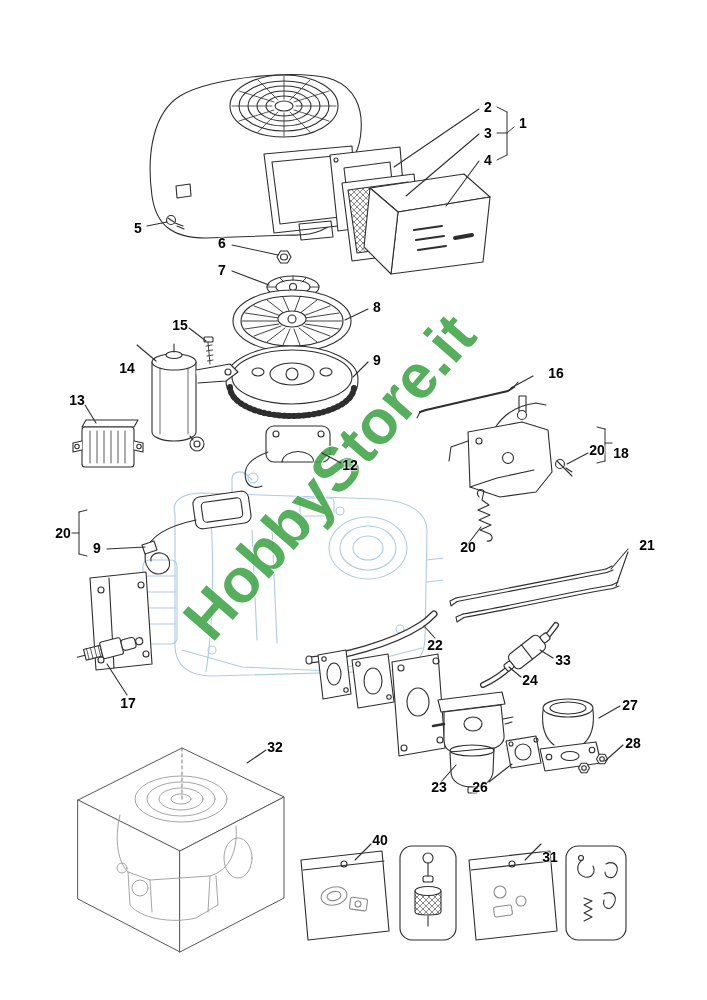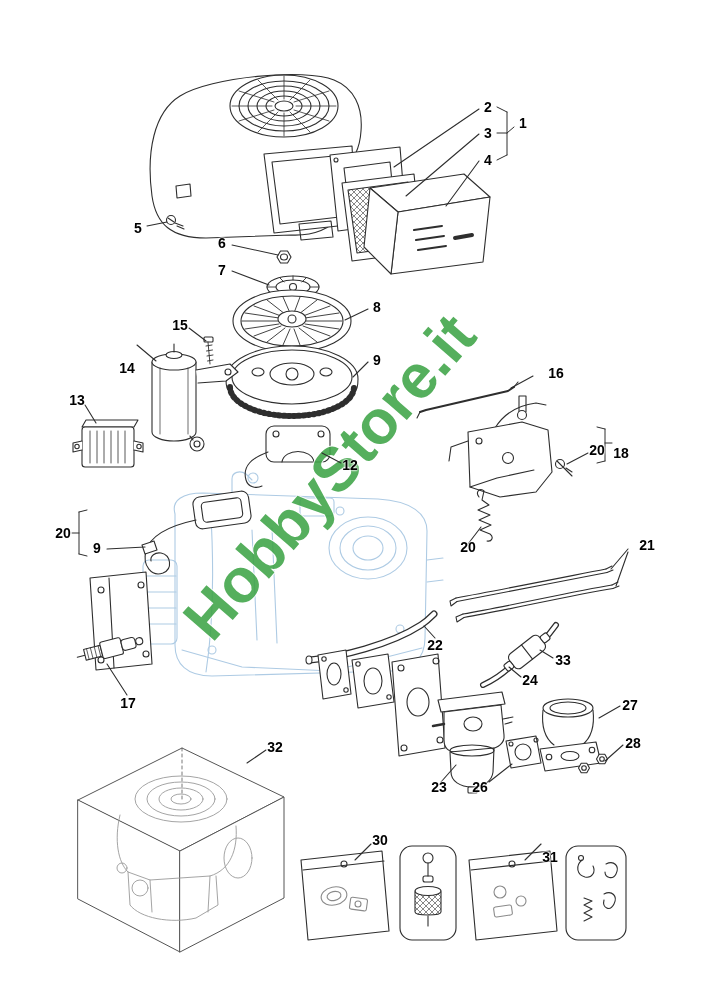--- a/index.html
+++ b/index.html
@@ -408,18 +408,18 @@
       <div class="callout" style="left: 597px; top: 450px;">20</div>
       <div class="callout" style="left: 458px; top: 547px; margin-left: 10px;">20</div>
       <div class="callout" style="left: 637px; top: 545px; margin-left: 10px;">21</div>
       <div class="callout" style="left: 435px; top: 645px;">22</div>
       <div class="callout" style="left: 432px; top: 787px; margin-left: 7px;">23</div>
       <div class="callout" style="left: 530px; top: 680px;">24</div>
       <div class="callout" style="left: 563px; top: 660px;">33</div>
       <div class="callout" style="left: 480px; top: 787px;">26</div>
       <div class="callout" style="left: 630px; top: 705px;">27</div>
       <div class="callout" style="left: 633px; top: 743px;">28</div>
-      <div class="callout" style="left: 380px; top: 840px;">30</div>
+      <div class="callout" style="left: 380px; top: 840px;">40</div>
       <div class="callout" style="left: 550px; top: 840px; margin-top: 17px;">31</div>
       <div class="callout" style="left: 275px; top: 747px;">32</div>
     </div>
 
 </div>
 
 </body></html>

